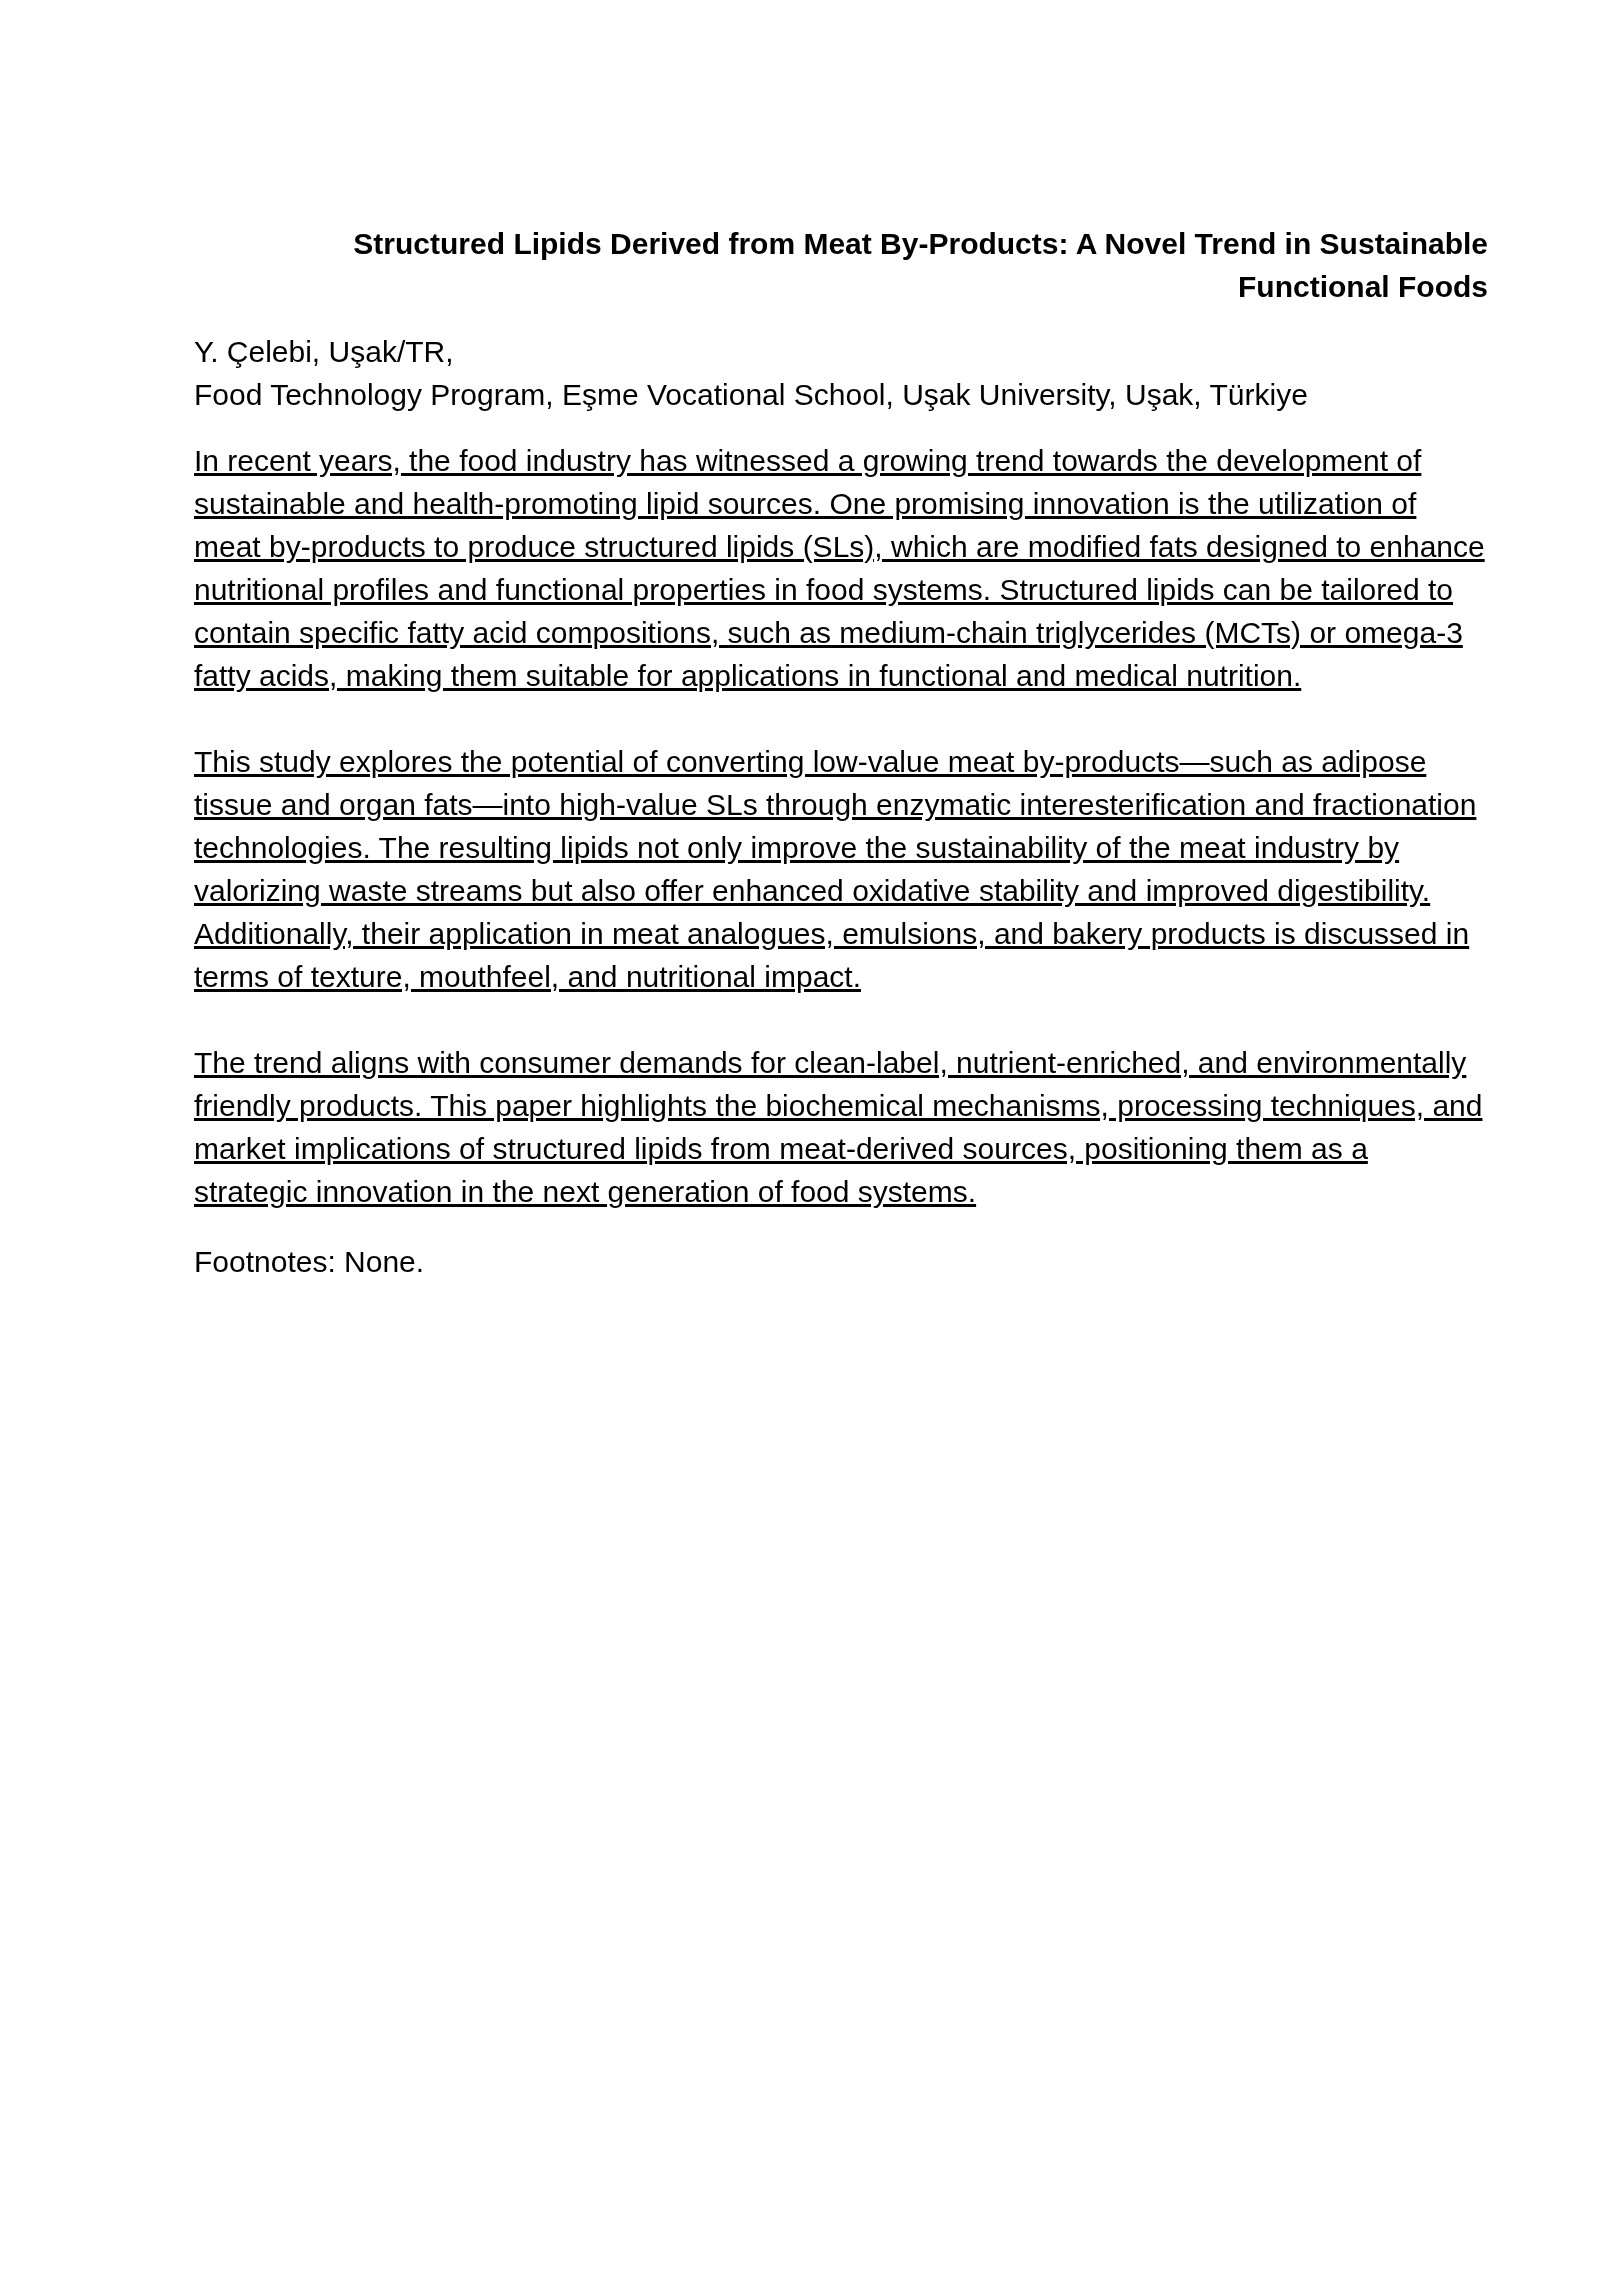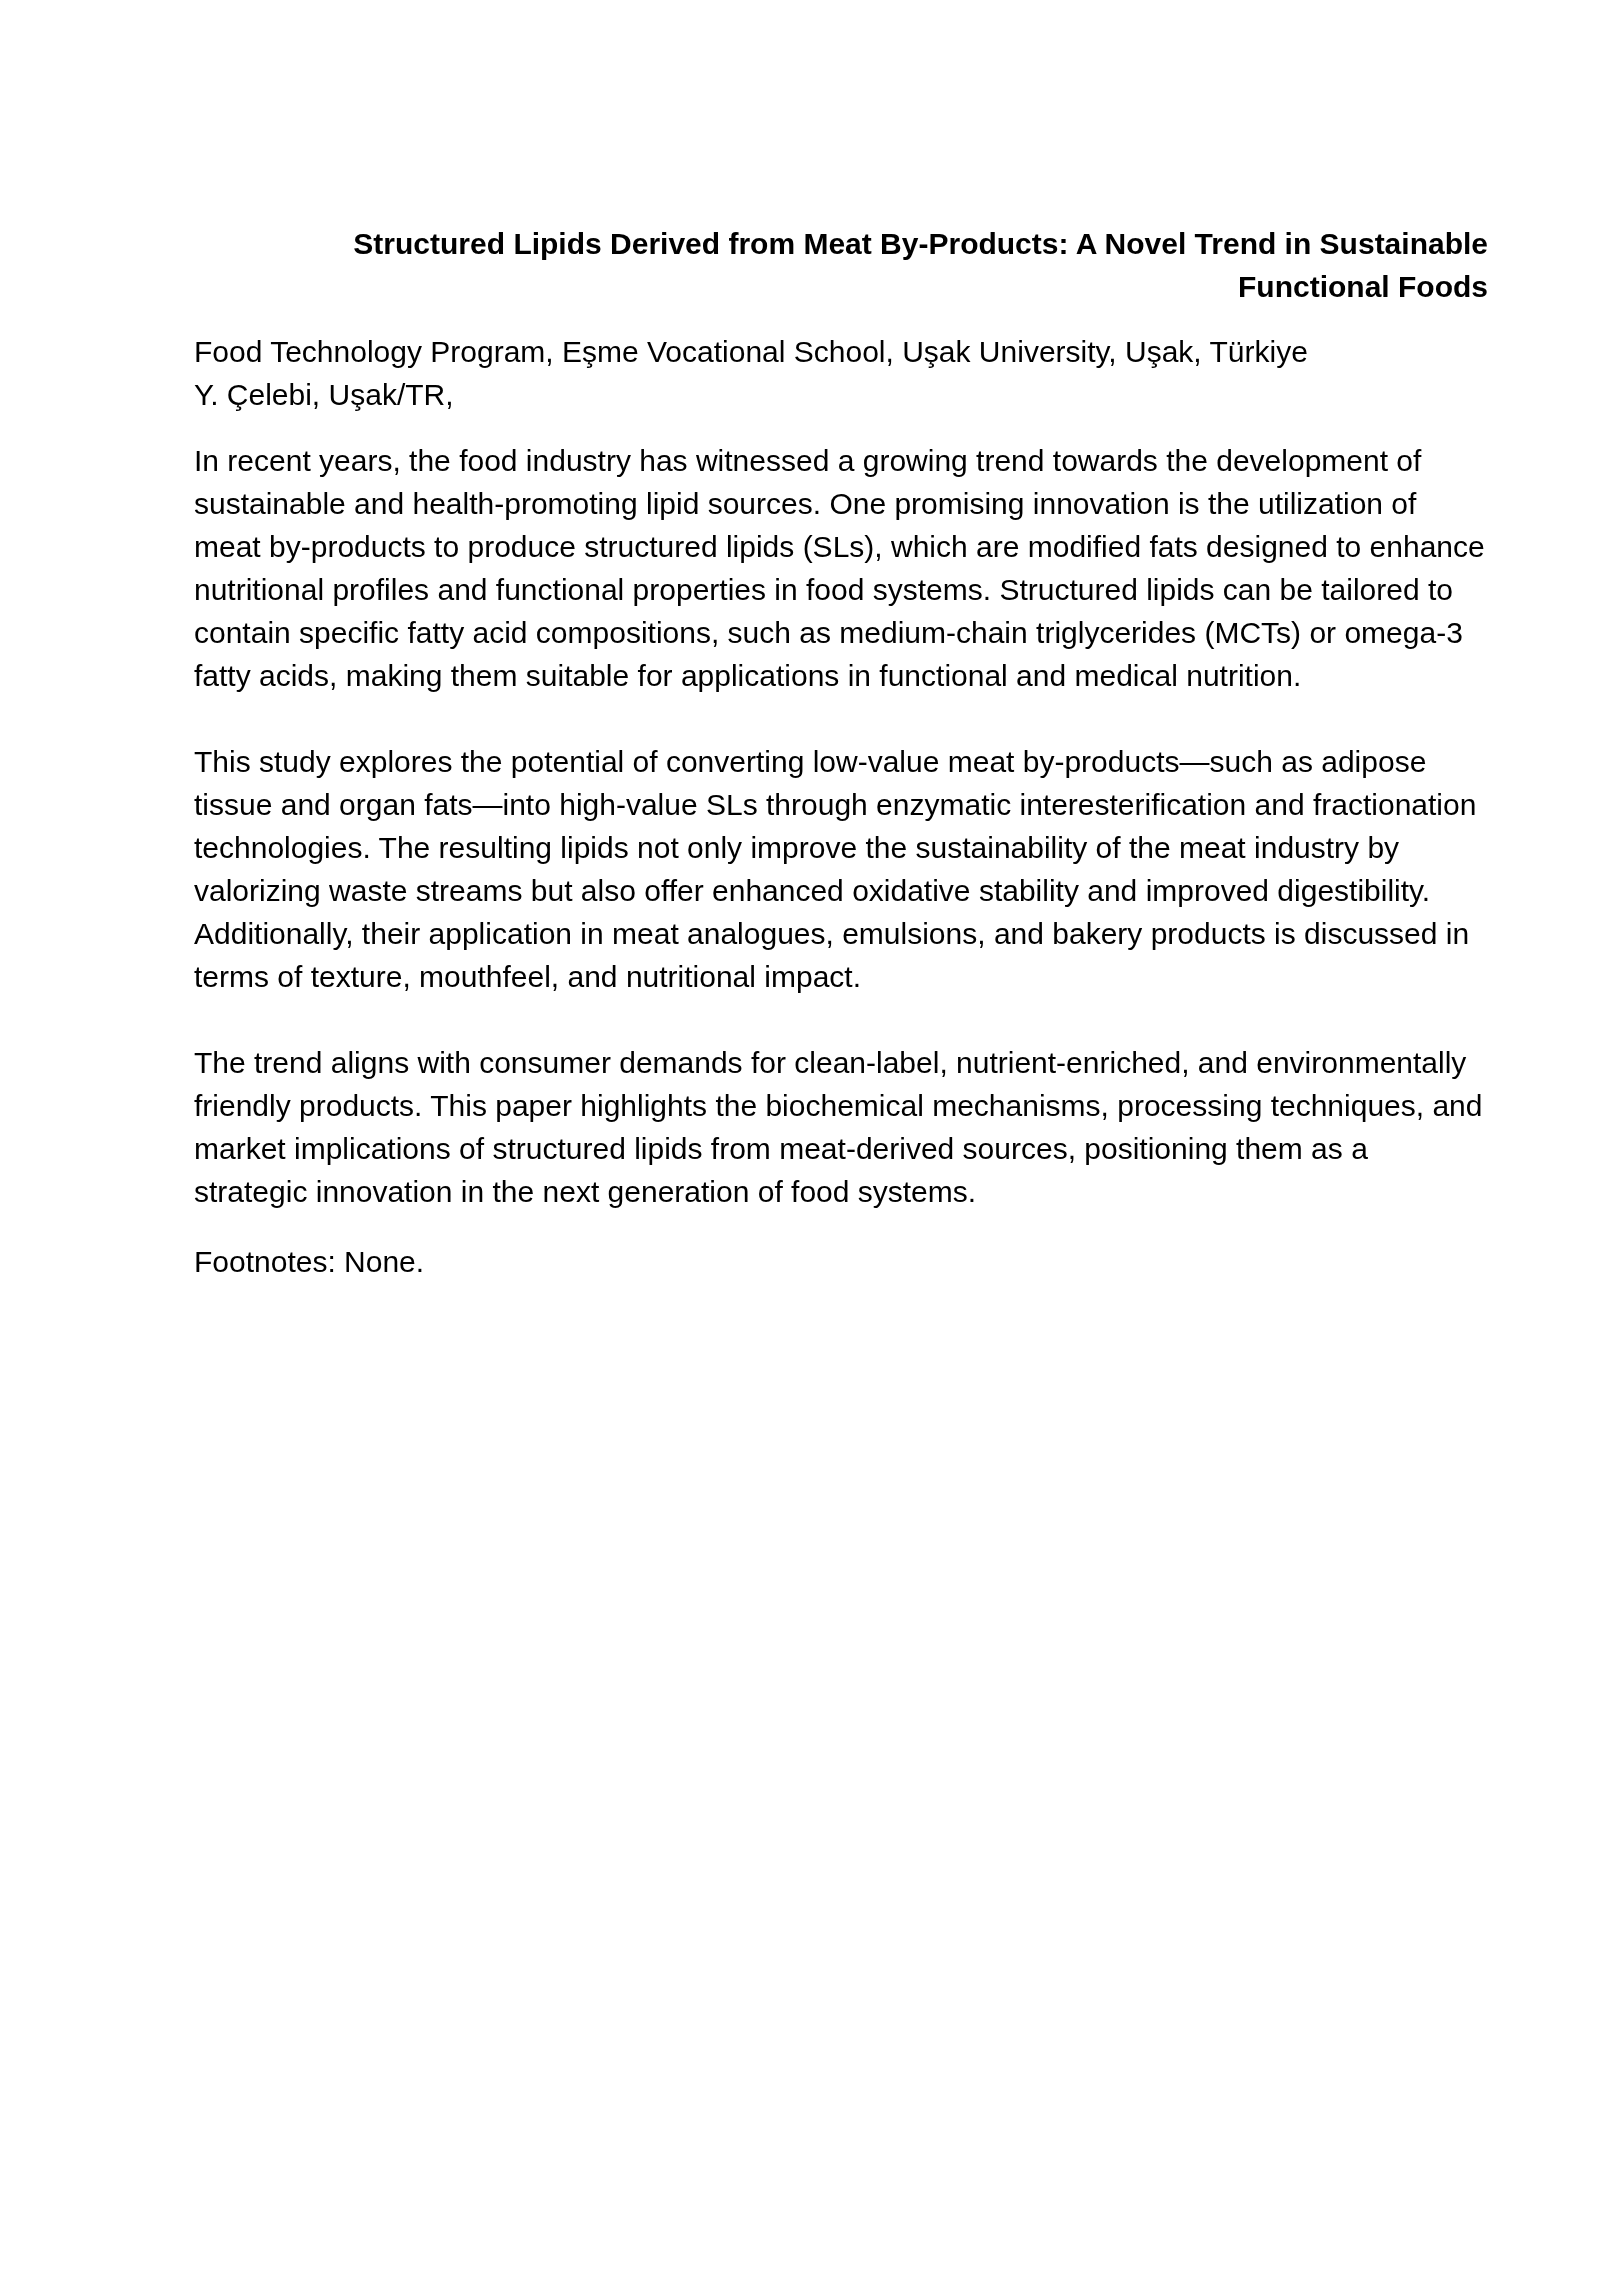--- a/index.html
+++ b/index.html
@@ -33,39 +33,40 @@
       line-height: 43px;
       margin: 0 0 23.5px 0;
     }
     .author-block div {
       white-space: nowrap;
     }
     .para {
       font-size: 30px;
       line-height: 43px;
       margin: 0 0 43px 0;
+      text-decoration: underline;
     }
     .para.last {
       margin-bottom: 27px;
     }
     .footnotes {
       font-size: 30px;
       line-height: 43px;
       margin: 0;
     }
   </style>
 </head>
 <body>
 
 <div class="page">
   <h1 class="title">Structured Lipids Derived from Meat By-Products: A Novel Trend in Sustainable Functional Foods</h1>
 
   <div class="author-block">
+    <div>Y. Çelebi, Uşak/TR,</div>
     <div>Food Technology Program, Eşme Vocational School, Uşak University, Uşak, Türkiye</div>
-    <div>Y. Çelebi, Uşak/TR,</div>
   </div>
 
   <p class="para">In recent years, the food industry has witnessed a growing trend towards the development of sustainable and health-promoting lipid sources. One promising innovation is the utilization of meat by-products to produce structured lipids (SLs), which are modified fats designed to enhance nutritional profiles and functional properties in food systems. Structured lipids can be tailored to contain specific fatty acid compositions, such as medium-chain triglycerides (MCTs) or omega-3 fatty acids, making them suitable for applications in functional and medical nutrition.</p>
   <p class="para">This study explores the potential of converting low-value meat by-products—such as adipose tissue and organ fats—into high-value SLs through enzymatic interesterification and fractionation technologies. The resulting lipids not only improve the sustainability of the meat industry by valorizing waste streams but also offer enhanced oxidative stability and improved digestibility. Additionally, their application in meat analogues, emulsions, and bakery products is discussed in terms of texture, mouthfeel, and nutritional impact.</p>
   <p class="para last">The trend aligns with consumer demands for clean-label, nutrient-enriched, and environmentally friendly products. This paper highlights the biochemical mechanisms, processing techniques, and market implications of structured lipids from meat-derived sources, positioning them as a strategic innovation in the next generation of food systems.</p>
 
   <p class="footnotes">Footnotes: None.</p>
 </div>
 
 

